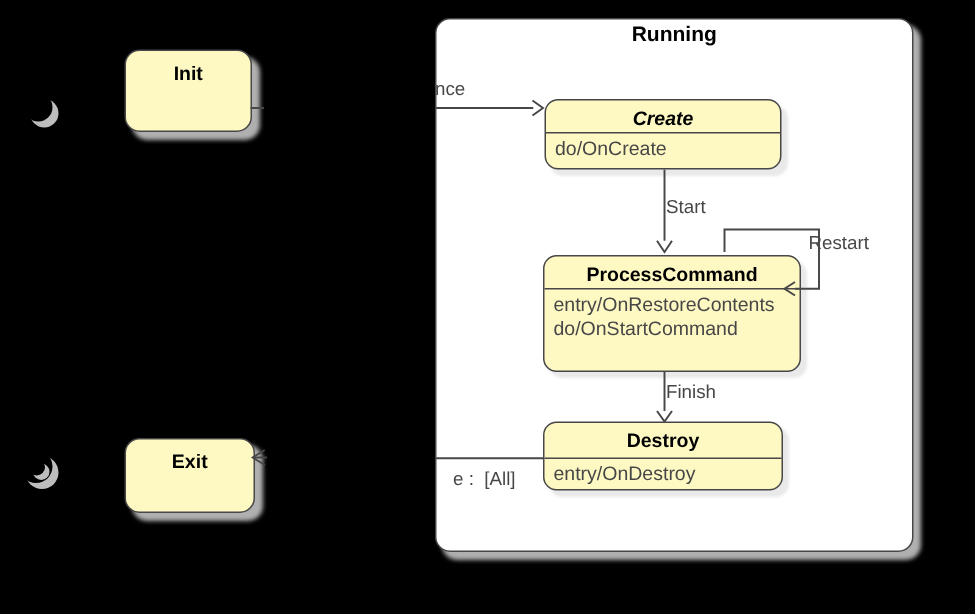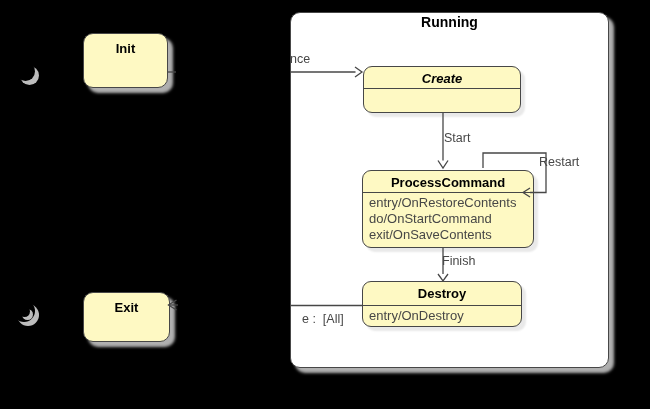--- a/index.html
+++ b/index.html
@@ -85,21 +85,21 @@
   
   .edge-label{
     font-size:12.5px;color:#474747;
     white-space:pre;
     z-index:5;
     text-align:right;
   }
   #label-instance{left:290px;top:52px;}
   #label-start{left:444px;top:131px;}
   #label-restart{left:539px;top:143px;margin-top:12px;}
-  #label-finish{left:432px;top:254px;padding-left:10px;}
+  #label-finish{left:444px;top:254px;}
   #label-exitall{left:290px;top:312px;padding-left:12px;}
 </style>
 </head>
 <body>
 
 <div class="abs composite-state"></div>
 <div class="abs composite-title">Running</div>
 
 <div class="abs marker" id="initial-marker">
   <span class="dot shadow"></span>
@@ -118,30 +118,32 @@
 </div>
 
 <div class="abs state outer" id="state-exit">
   <span class="state-title">Exit</span>
 </div>
 
 <div class="abs state inner" id="state-create">
   <div class="state-title-row">
     <span class="state-title">Create</span>
   </div>
+  <div class="state-body">
+    <span class="action-line">do/OnCreate</span>
+  </div>
 </div>
 
 <div class="abs state inner" id="state-process">
   <div class="state-title-row">
     <span class="state-title">ProcessCommand</span>
   </div>
   <div class="state-body">
     <span class="action-line">entry/OnRestoreContents</span>
     <span class="action-line">do/OnStartCommand</span>
-    <span class="action-line">exit/OnSaveContents</span>
   </div>
 </div>
 
 <div class="abs state inner" id="state-destroy">
   <div class="state-title-row">
     <span class="state-title">Destroy</span>
   </div>
   <div class="state-body">
     <span class="action-line">entry/OnDestroy</span>
   </div>

